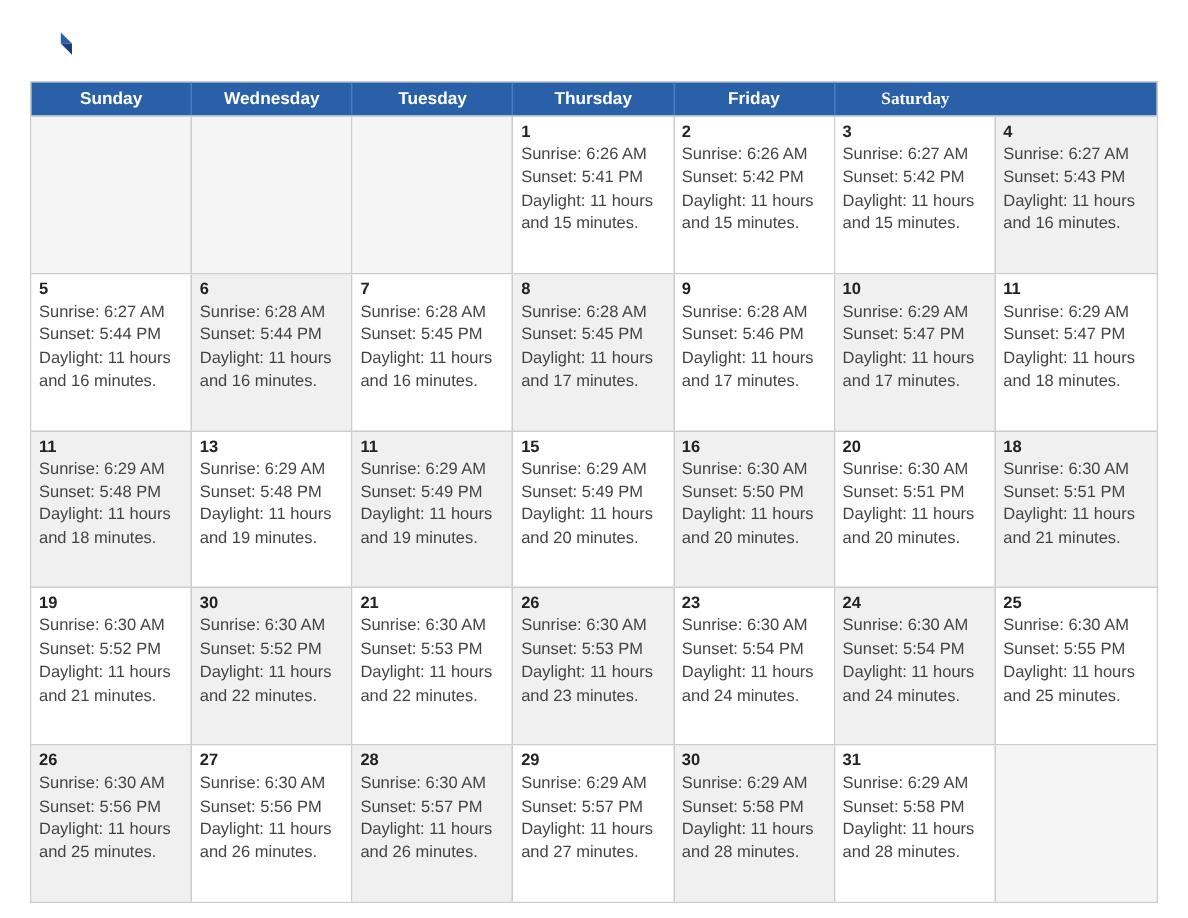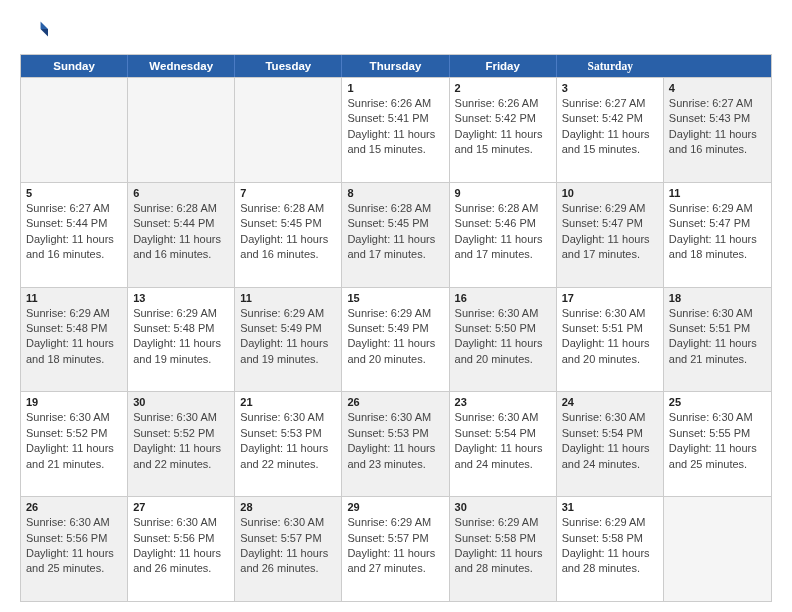--- a/index.html
+++ b/index.html
@@ -206,21 +206,21 @@
           </div>
           <div class="cal-cell">
             <div class="day-num">15</div>
             <div class="day-info">Sunrise: 6:29 AM<br>Sunset: 5:49 PM<br>Daylight: 11 hours and 20 minutes.</div>
           </div>
           <div class="cal-cell shaded">
             <div class="day-num">16</div>
             <div class="day-info">Sunrise: 6:30 AM<br>Sunset: 5:50 PM<br>Daylight: 11 hours and 20 minutes.</div>
           </div>
           <div class="cal-cell">
-            <div class="day-num">17</div>
+            <div class="day-num">20</div>
             <div class="day-info">Sunrise: 6:30 AM<br>Sunset: 5:51 PM<br>Daylight: 11 hours and 20 minutes.</div>
           </div>
           <div class="cal-cell shaded">
             <div class="day-num">18</div>
             <div class="day-info">Sunrise: 6:30 AM<br>Sunset: 5:51 PM<br>Daylight: 11 hours and 21 minutes.</div>
           </div>
         </div>
         <div class="cal-row">
           <div class="cal-cell">
             <div class="day-num">19</div>

